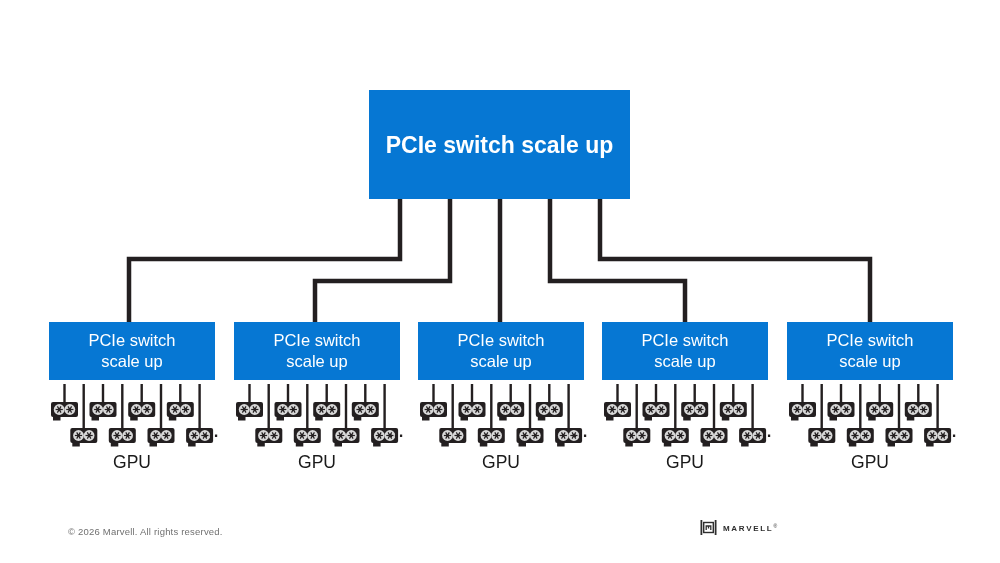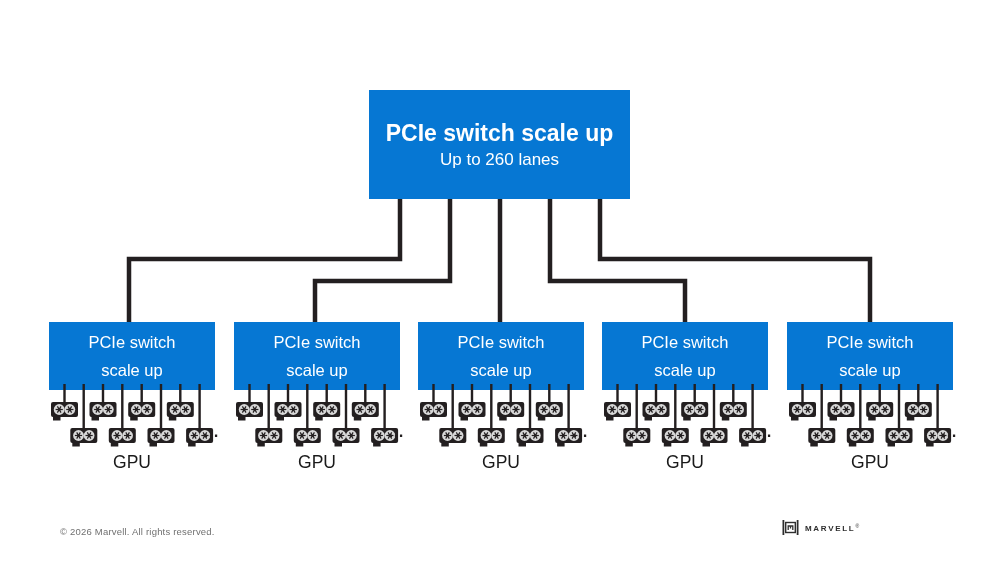--- a/index.html
+++ b/index.html
@@ -13,58 +13,57 @@
     position:absolute;left:369px;top:90px;width:261px;height:109px;
     display:flex;flex-direction:column;align-items:center;justify-content:center;
     color:#ffffff;text-align:center;
   }
   .root-title{font-size:23px;font-weight:700;line-height:28px;}
   .root-subtitle{font-size:17px;font-weight:400;line-height:22px;margin-top:2px;}
   
   .connectors{position:absolute;left:0;top:0;pointer-events:none;}
   
   .switch-box{
-    position:absolute;top:322px;width:166px;height:68px;
+    position:absolute;top:322px;width:166px;height:58px;
     display:flex;align-items:center;justify-content:center;
-    color:#ffffff;text-align:center;font-size:16.5px;line-height:28px;
+    color:#ffffff;text-align:center;font-size:16.5px;line-height:21px;
     white-space:pre-line;font-weight:400;
   }
   
   .cluster{position:absolute;top:384px;width:190px;height:92px;}
   .cluster svg{position:absolute;left:0;top:0;}
   .cluster .more{
     position:absolute;left:166px;top:40px;width:24px;
     font-size:16px;font-weight:700;letter-spacing:1px;color:#231f20;line-height:16px;
   }
   .cluster .gpu-label{
     position:absolute;left:0;top:68px;width:190px;text-align:center;
     font-size:17.5px;font-weight:400;color:#1a1a1a;
   }
   
   .copyright{
-    position:absolute;left:60px;top:526px;font-size:9.5px;color:#707070;letter-spacing:0.2px;
+    position:absolute;left:68px;top:526px;font-size:9.5px;color:#707070;letter-spacing:0.2px;
   }
-  .footer-right{position:absolute;left:782px;top:519px;display:flex;align-items:flex-start;}
+  .footer-right{position:absolute;left:700px;top:519px;display:flex;align-items:flex-start;}
   .logo-icon{display:block;margin-top:0px;}
   .wordmark{
     font-size:8px;font-weight:700;letter-spacing:1.7px;color:#2e2e2e;margin-left:6px;margin-top:5px;
   }
   .brand-mark{font-size:5px;color:#2e2e2e;vertical-align:super;margin-top:4px;}
   .tagline{
     font-size:10px;font-weight:700;color:#1c1c1c;margin-left:20px;margin-top:4px;letter-spacing:0.1px;
   }
 </style>
 </head>
 <body>
 
 <div class="canvas">
 
   <div class="root-box" style="background: rgb(6, 119, 211);">
     <div class="root-title">PCIe switch scale up</div>
-    <div class="root-subtitle">Up to 260 lanes</div>
   </div>
 
   <svg class="connectors" width="1000" height="563" viewBox="0 0 1000 563">
     <g fill="none" stroke="#231f20" stroke-width="4.5" stroke-linejoin="miter">
       <path d="M400 199 V259 H129 V323"></path>
       <path d="M450 199 V281 H315 V323"></path>
       <path d="M500 199 V323"></path>
       <path d="M550 199 V281 H685 V323"></path>
       <path d="M600 199 V259 H870 V323"></path>
     </g>

